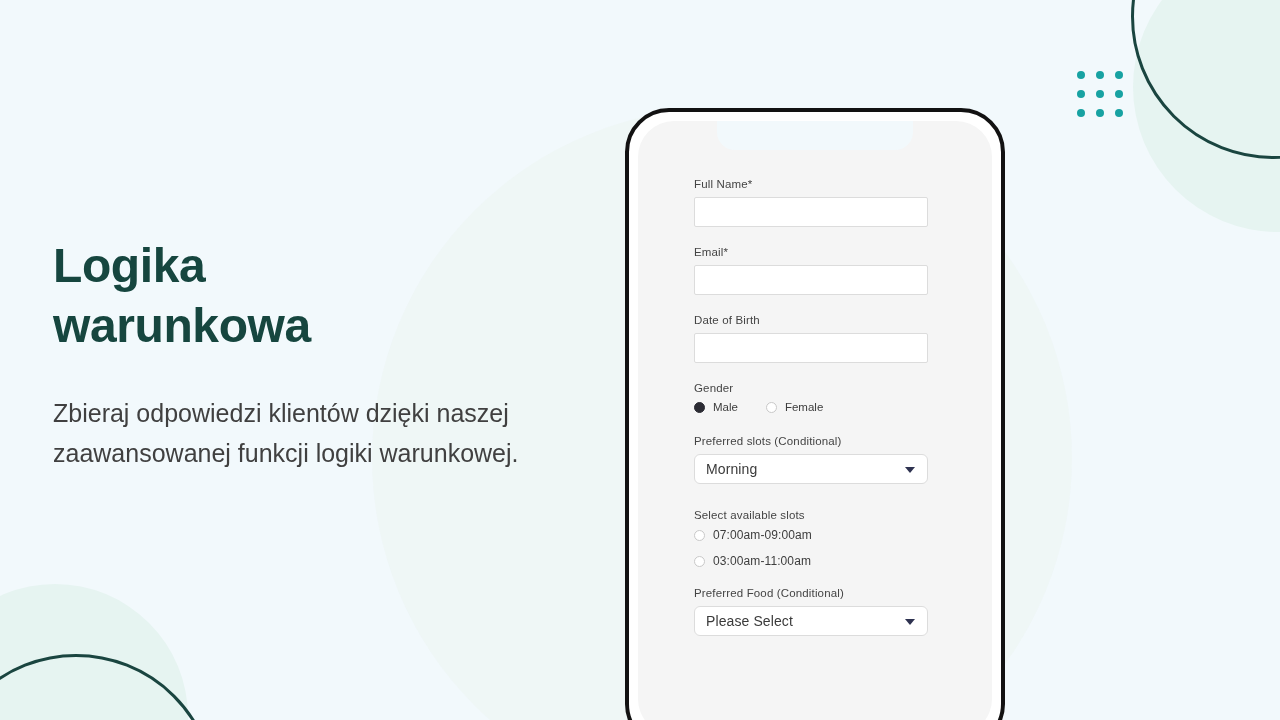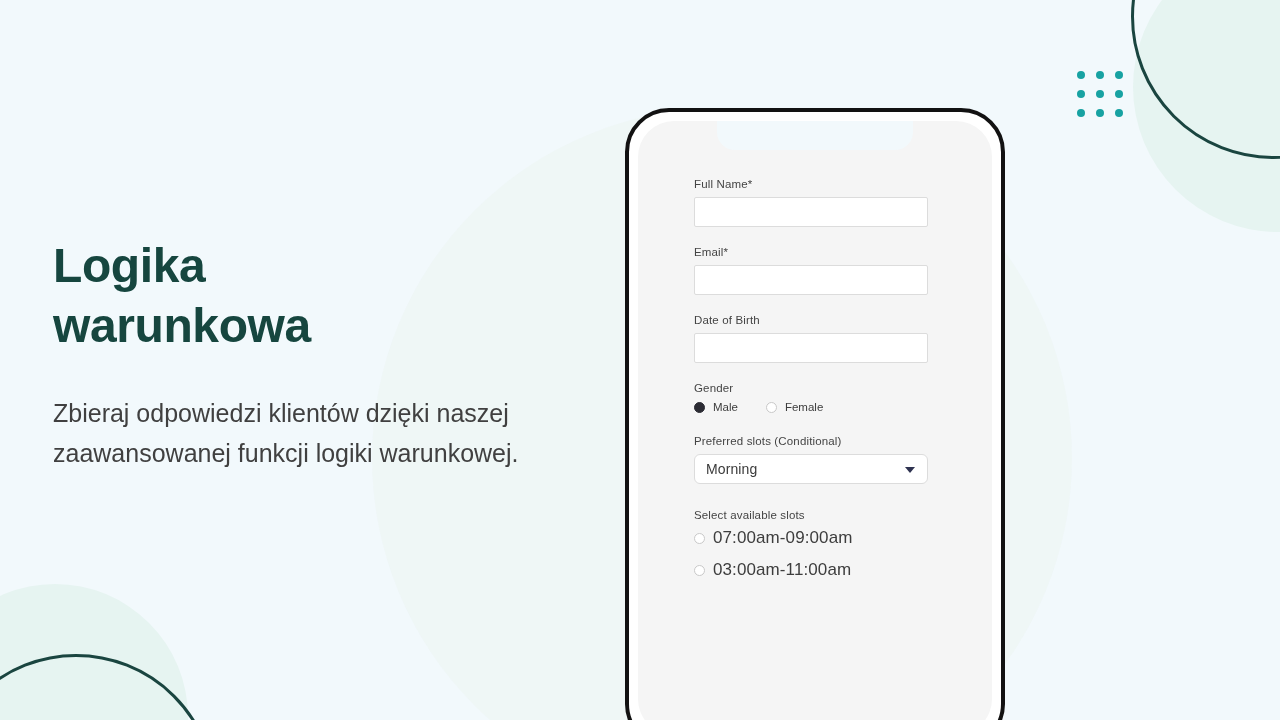--- a/index.html
+++ b/index.html
@@ -202,21 +202,21 @@
     border-color: #2b2b33;
   }
   .radio-label {
     color: #3d3d3d;
     font-size: 11.5px;
   }
 
   
   .radio-list { margin-top: 4px; }
   .radio-list .radio-opt { margin-bottom: 12px; }
-  .radio-list .radio-label { font-size: 17px; letter-spacing: .1px; }
+  .radio-list .radio-label { font-size: 12px; letter-spacing: .1px; }
 
   
   .select-box {
     position: relative;
     width: 234px;
     height: 30px;
     background: #ffffff;
     border: 1px solid #dcdcdc;
     border-radius: 6px;
     display: flex;
@@ -322,18 +322,25 @@
               <span class="radio-dot"></span>
               <span class="radio-label">07:00am-09:00am</span>
             </label>
             <label class="radio-opt">
               <span class="radio-dot"></span>
               <span class="radio-label">03:00am-11:00am</span>
             </label>
           </div>
         </div>
 
+        <div class="field" style="margin-top:10px;">
+          <span class="field-label">Preferred Food (Conditional)</span>
+          <div class="select-box">
+            <span class="select-value">Please Select</span>
+            <span class="select-caret"></span>
+          </div>
+        </div>
 
       </div>
     </div>
   </div>
 
 </div>
 
 </body></html>

